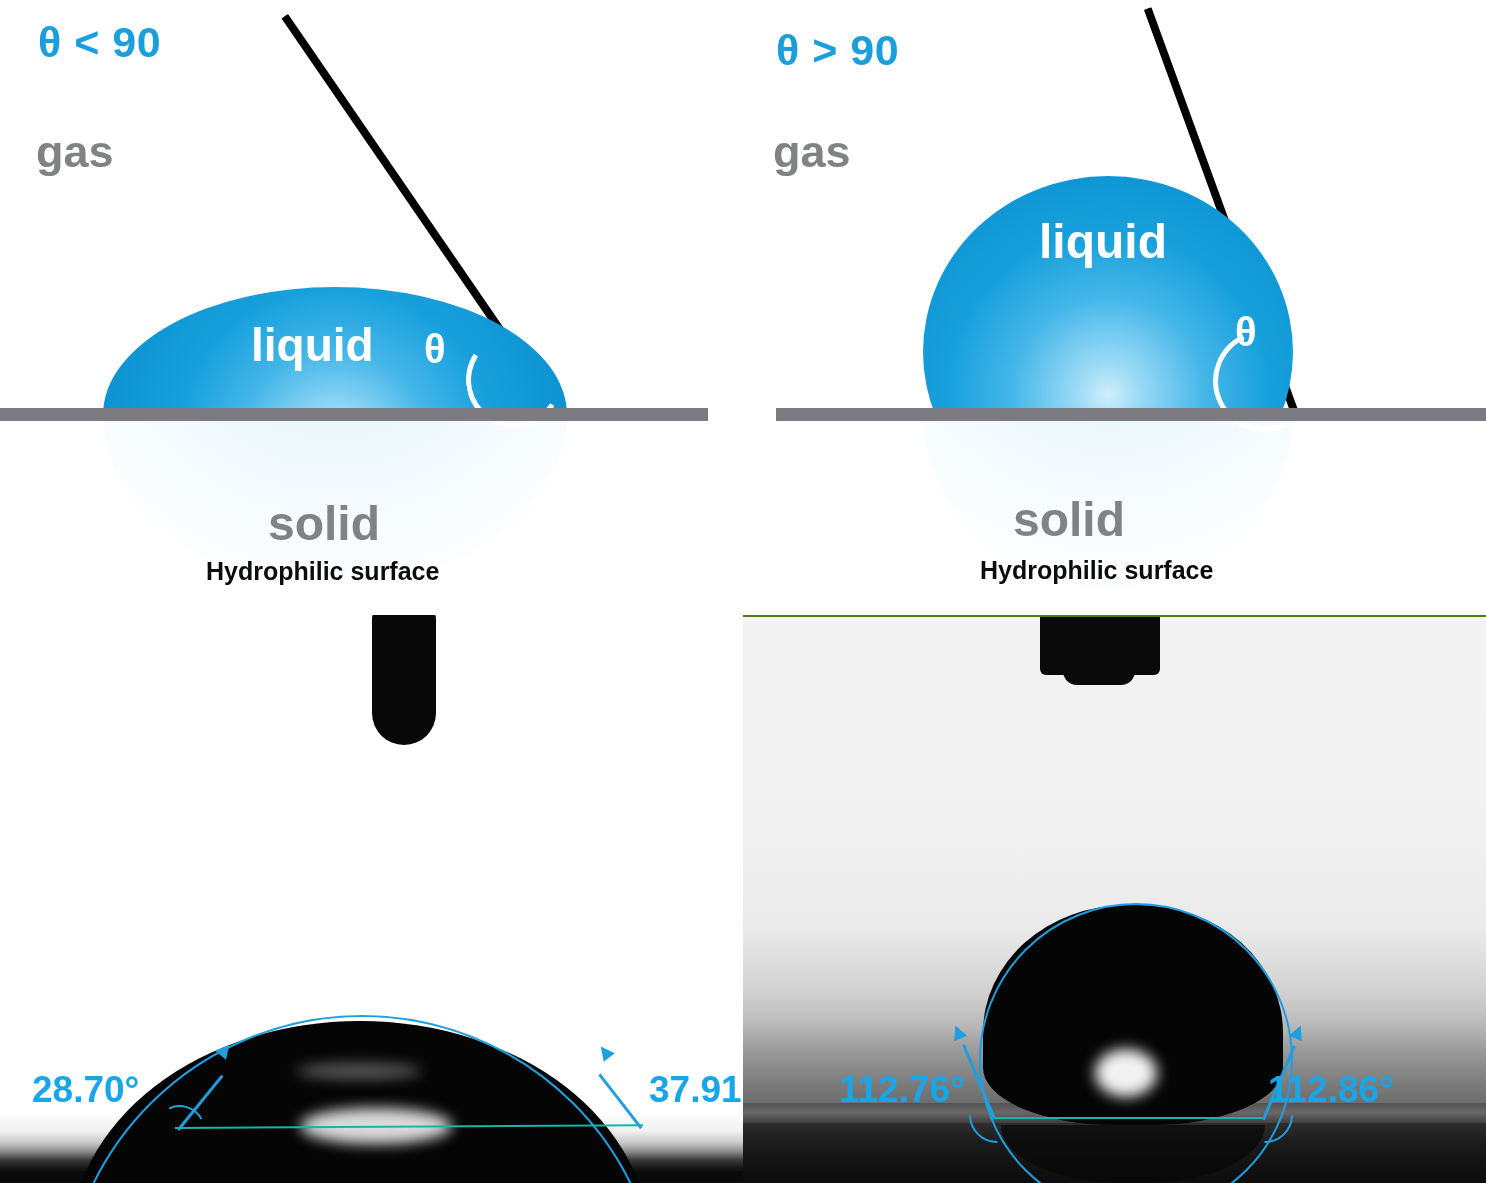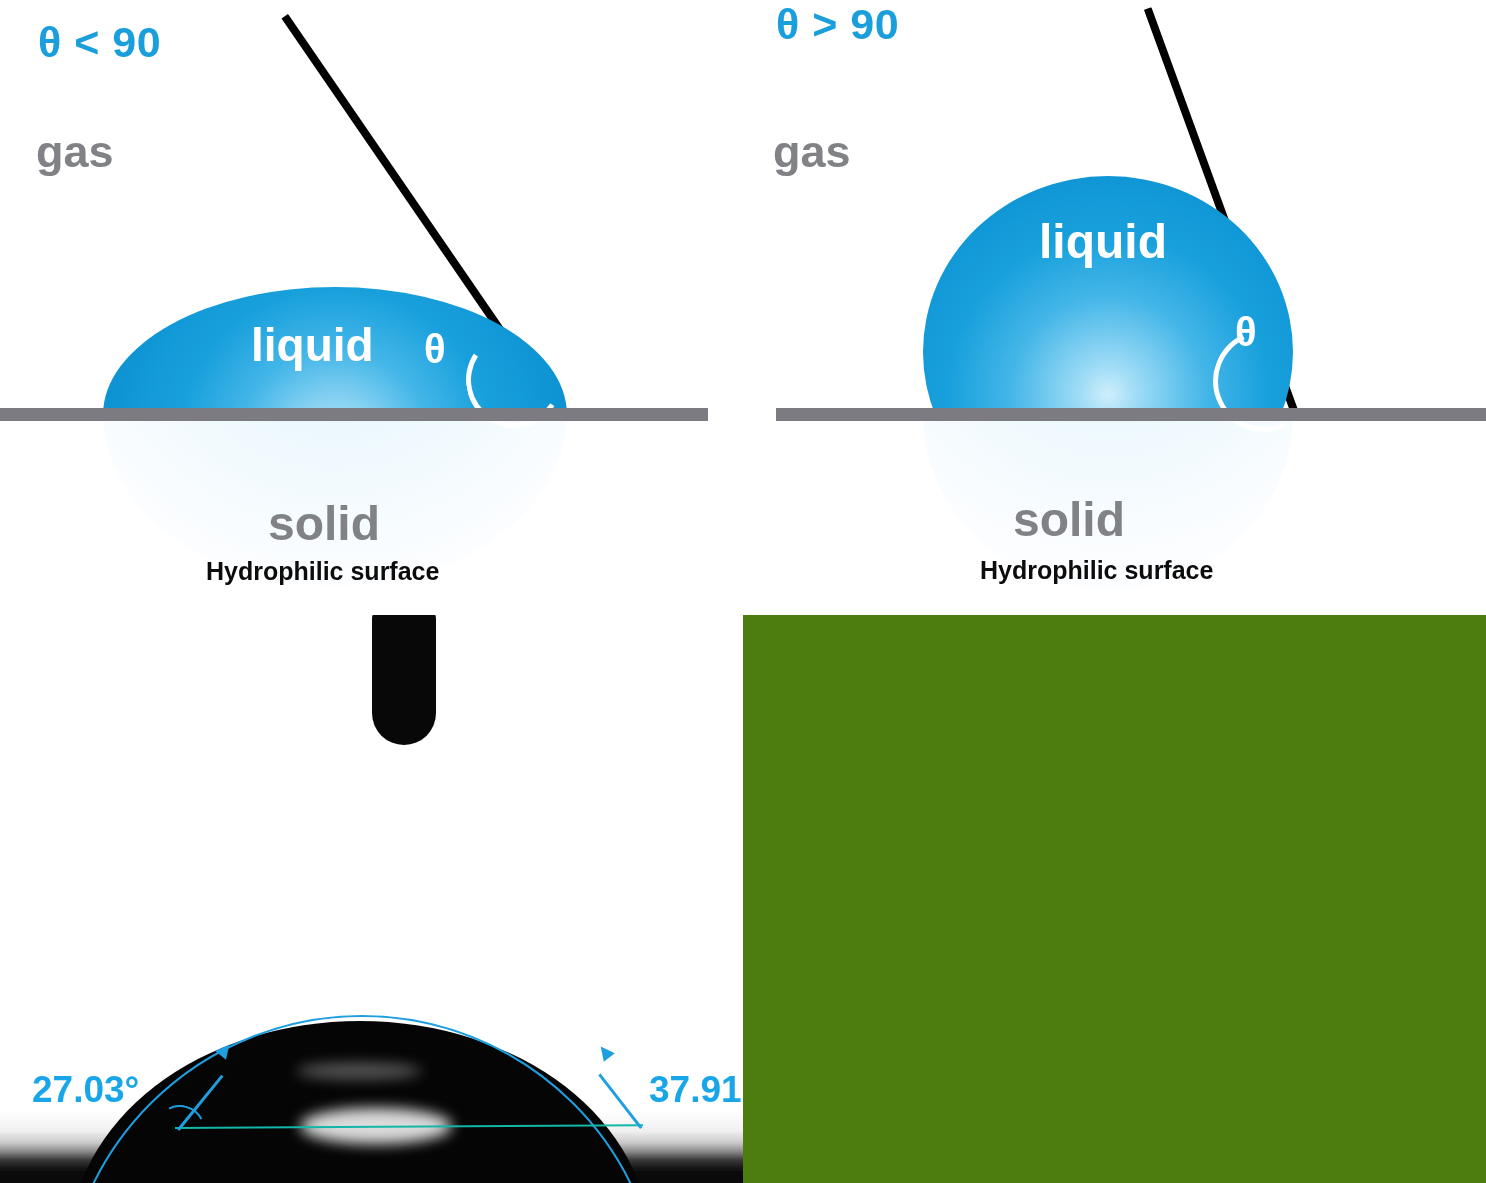--- a/index.html
+++ b/index.html
@@ -94,21 +94,21 @@
 
     <div class="surface-bar" style="left:0;top:408px;width:708px;"></div>
 
     <div class="solid-label" style="left:268px;top:496px;">solid</div>
 
     <div class="surface-caption" style="left:206px;top:557px;">Hydrophilic surface</div>
   </div>
 
   <div class="diagram right">
 
-    <div class="theta-head" style="left:33px;top:0;">θ &gt; 90</div>
+    <div class="theta-head" style="left:33px;top:26px;">θ &gt; 90</div>
 
     <div class="gas-label" style="left:30px;top:126px;">gas</div>
 
     <div class="drop-bottom" style="left:180px;top:414px;width:370px;height:176px;">
       <div class="body" style="top:-176px;height:352px;"></div>
     </div>
 
     <div class="tangent" style="left:548px;top:414px;width:430px;height:8px;
          transform:rotate(-110deg);"></div>
 
@@ -157,19 +157,62 @@
          transform:rotate(39.16deg) translateY(0);"></div>
     <div class="arrow-head" style="left:218px;top:428px;transform:rotate(39.16deg);"></div>
     <div class="angle-arc" style="left:155px;top:490px;width:46px;height:46px;
          border-right-color:transparent;border-bottom-color:transparent;
          border-left-color:transparent;transform:rotate(18deg);"></div>
 
     <div class="arrow-line" style="left:640px;top:446px;width:3px;height:68px;
          transform:rotate(-37.91deg);"></div>
     <div class="arrow-head" style="left:598px;top:430px;transform:rotate(-37.91deg);"></div>
 
-    <div class="angle-val" style="left:32px;top:454px;font-size:37px;">27.03°</div>
+    <div class="angle-val" style="left:32px;top:454px;font-size:37px;">28.70°</div>
 
     <div class="angle-val" style="left:649px;top:454px;font-size:37px;">37.91°</div>
   </div>
 
+  <div class="photo right">
+
+    <div class="nozzle" style="left:297px;top:-4px;width:120px;height:62px;
+         border-radius:0 0 6px 6px;"></div>
+    <div class="nozzle" style="left:320px;top:52px;width:72px;height:16px;
+         border-radius:0 0 14px 14px;"></div>
+
+    <div class="whitefade" style="top:486px;height:22px;
+         background:linear-gradient(180deg,rgba(60,60,60,.55) 0%,rgba(120,120,120,.35) 45%,rgba(40,40,40,.55) 100%);"></div>
+    <div class="whitefade" style="top:506px;height:60px;
+         background:linear-gradient(180deg,#2d2d2d 0%,#1b1b1b 35%,#121212 70%,#0d0d0d 100%);"></div>
+
+    <div class="sessile" style="left:240px;top:288px;width:300px;height:220px;
+         border-radius:48% 48% 44% 44% / 58% 58% 26% 26%;"></div>
+
+    <div class="mirror" style="left:258px;top:508px;width:264px;height:58px;
+         border-radius:0 0 46% 46% / 0 0 100% 100%;opacity:.72;"></div>
+
+    <div class="specular" style="left:352px;top:432px;width:62px;height:48px;
+         background:rgba(255,255,255,.95);"></div>
+
+    <div class="fitcircle" style="left:236px;top:286px;width:310px;height:310px;"></div>
+
+    <div class="baseline" style="left:248px;top:500px;width:274px;"></div>
+
+    <div class="arrow-line" style="left:250px;top:422px;width:3px;height:80px;
+         transform:rotate(-22.8deg);"></div>
+    <div class="arrow-head" style="left:208px;top:408px;transform:rotate(-22.8deg);"></div>
+    <div class="angle-arc" style="left:226px;top:470px;width:52px;height:52px;
+         border-right-color:transparent;border-top-color:transparent;
+         border-bottom-color:transparent;transform:rotate(-46deg);"></div>
+
+    <div class="arrow-line" style="left:519px;top:422px;width:3px;height:80px;
+         transform:rotate(22.9deg);"></div>
+    <div class="arrow-head" style="left:548px;top:408px;transform:rotate(22.9deg);"></div>
+    <div class="angle-arc" style="left:494px;top:470px;width:52px;height:52px;
+         border-left-color:transparent;border-top-color:transparent;
+         border-bottom-color:transparent;transform:rotate(46deg);"></div>
+
+    <div class="angle-val" style="left:96px;top:452px;font-size:37px;">112.76°</div>
+
+    <div class="angle-val" style="left:525px;top:452px;font-size:37px;">112.86°</div>
+  </div>
 
 </div>
 
 </body></html>

